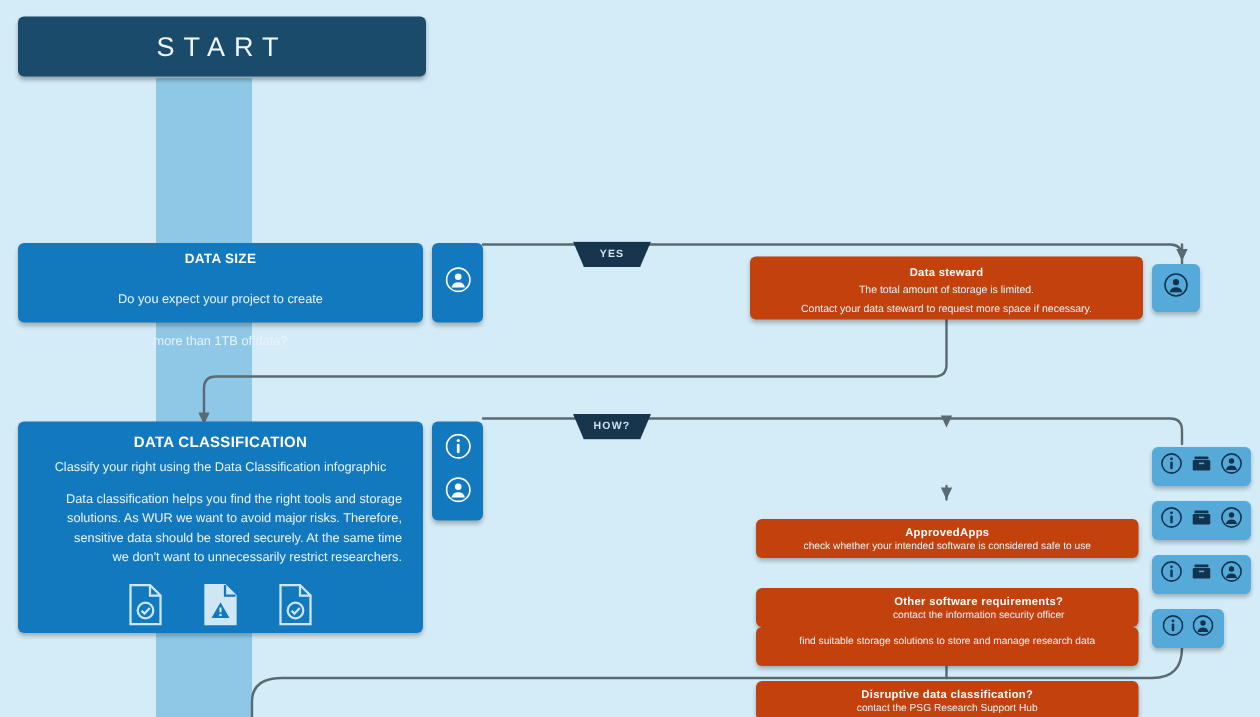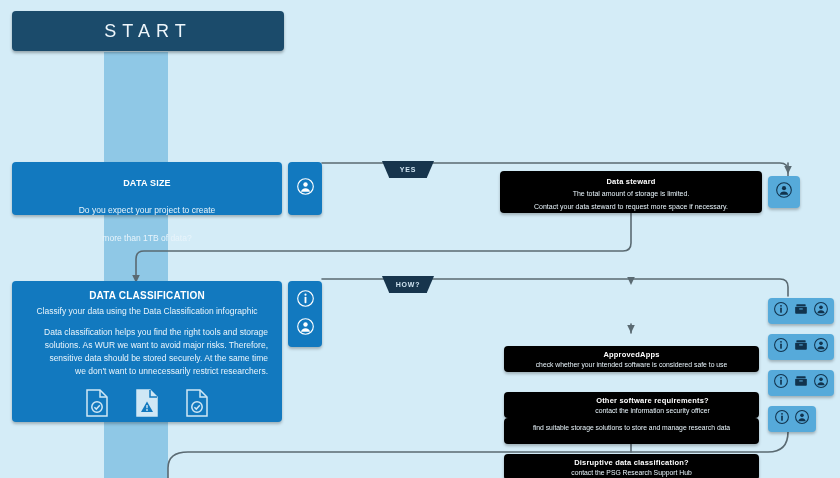--- a/index.html
+++ b/index.html
@@ -34,35 +34,35 @@
   }
 
   
   .card{
     position:absolute;
     border-radius:4px;
     box-shadow:0 2px 3px rgba(0,0,0,.25);
     box-sizing:border-box;
   }
   .deep{background:#1279bf;}
-  .mid{background:#000000;}
+  .mid{background:#c2410c;}
 
   .ctitle{
     color:#ffffff;font-weight:bold;text-align:center;
     letter-spacing:.2px;
   }
   .csub{
     color:#e8f4fb;text-align:center;font-weight:400;
   }
   .cbody{
     color:#eaf5fc;text-align:right;font-weight:400;
   }
 
   
-  #datasize{left:12px;top:162px;width:270px;height:53px;padding-top:16px;}
+  #datasize{left:12px;top:162px;width:270px;height:53px;padding-top:5px;}
   #datasize .ctitle{font-size:9px;}
   #datasize .csub{font-size:8.5px;line-height:12px;margin-top:16px;}
 
   
   #dataclass{left:12px;top:281px;width:270px;height:141px;padding-top:9px;}
   #dataclass .ctitle{font-size:10px;}
   #dataclass .csub{font-size:8.5px;margin-top:5px;}
   #dataclass .cbody{font-size:8.5px;line-height:13px;margin-top:10px;padding:0 14px;}
   .doc-row{display:flex;justify-content:center;gap:24px;margin-top:10px;}
 
@@ -188,21 +188,21 @@
       <svg width="16" height="16" viewBox="0 0 24 24">
         <circle cx="12" cy="12" r="11" fill="none" stroke="#11334d" stroke-width="1.6"></circle>
         <circle cx="12" cy="9.2" r="3.1" fill="#11334d"></circle>
         <path d="M5.6 19.3a6.6 6.6 0 0 1 12.8 0z" fill="#11334d"></path>
       </svg>
     </span>
   </div>
 
   <div class="card deep" id="dataclass">
     <div class="ctitle">DATA CLASSIFICATION</div>
-    <div class="csub">Classify your data using the Data Classification infographic</div>
+    <div class="csub">Classify your right using the Data Classification infographic</div>
     <div class="cbody">Data classification helps you find the right tools and storage</div>
     <div class="cbody" style="margin-top:0">solutions. As WUR we want to avoid major risks. Therefore,</div>
     <div class="cbody" style="margin-top:0">sensitive data should be stored securely. At the same time</div>
     <div class="cbody" style="margin-top:0">we don't want to unnecessarily restrict researchers.</div>
 
     <div class="doc-row">
       <span class="ico">
         <svg width="26" height="30" viewBox="0 0 26 30">
           <path d="M3 2h13l7 7v19H3z" fill="none" stroke="#cfe7f5" stroke-width="1.5"></path>
           <path d="M16 2v7h7" fill="none" stroke="#cfe7f5" stroke-width="1.5"></path>

